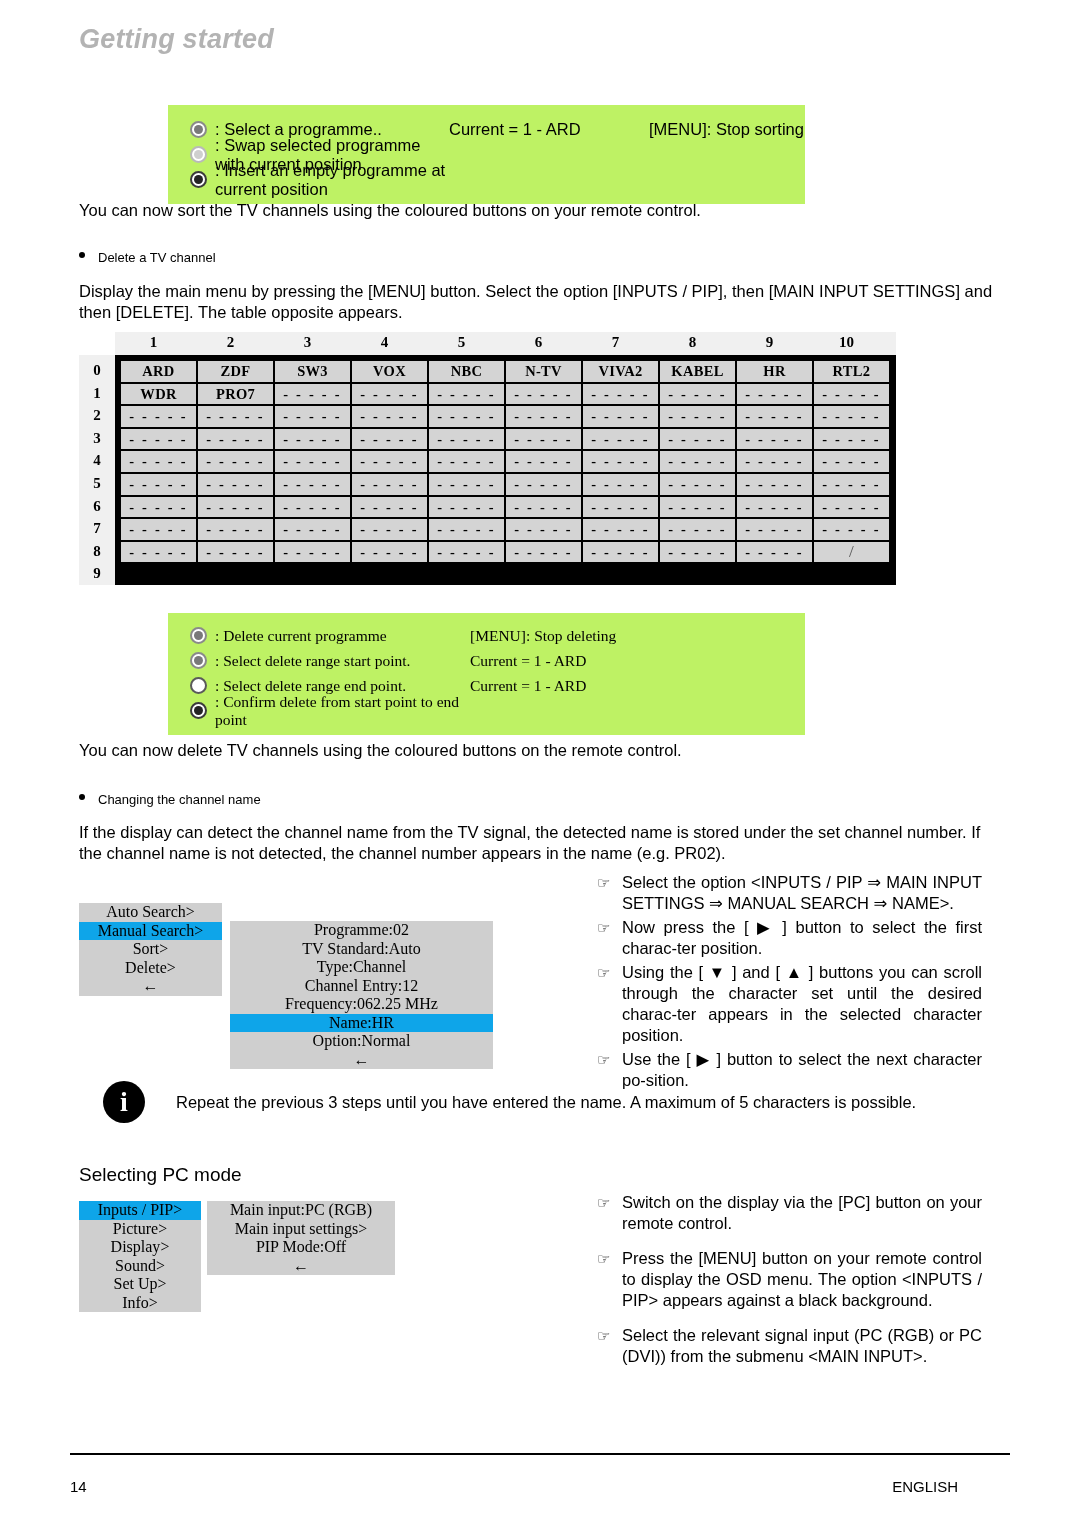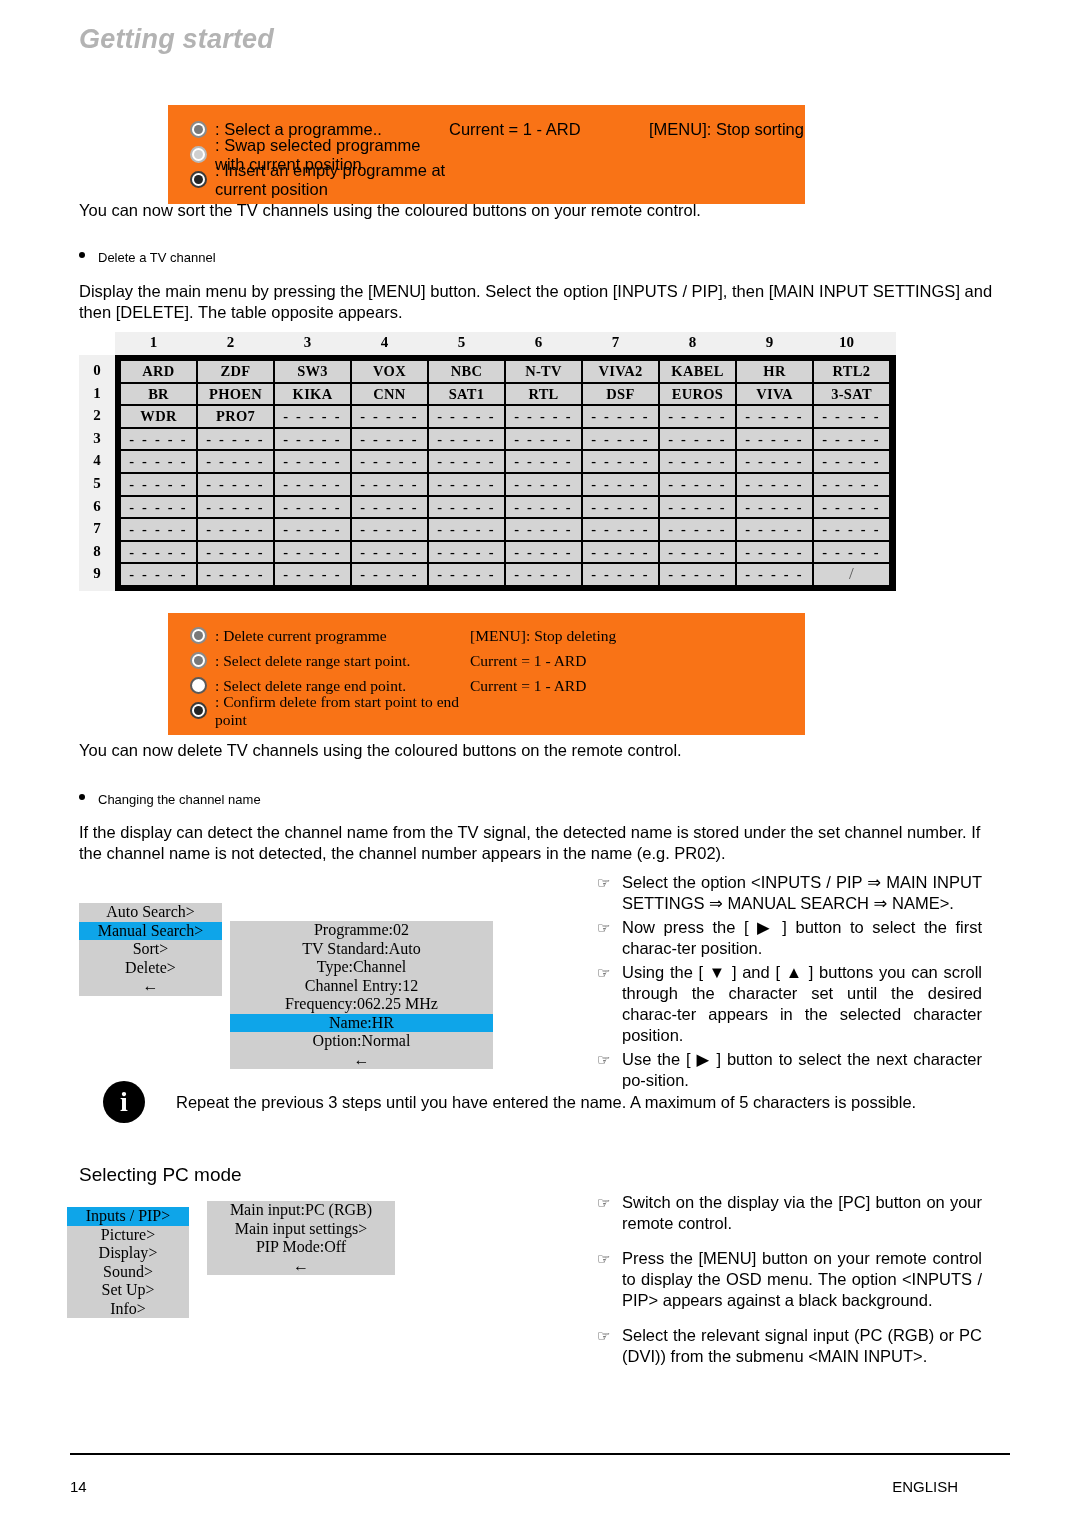--- a/index.html
+++ b/index.html
@@ -23,21 +23,21 @@
     font-size: 27px;
     font-weight: bold;
     font-style: italic;
     color: #b3b3b3;
     letter-spacing: 0.2px;
   }
 
   
   .legend-box {
     position: absolute;
-    background: #f97316;
+    background: #bef264;
     padding: 12px 0 12px 0;
   }
   .legend-row {
     display: flex;
     align-items: center;
     height: 25px;
     padding-left: 22px;
   }
   .btn-dot {
     width: 17px; height: 17px;
@@ -178,21 +178,21 @@
     white-space: nowrap;
   }
   .osd-row.hl { background: #0ea5e9; }
   .osd-row .k { }
   .osd-row .v { }
 
   .osd-search { left: 79px; top: 903px; width: 143px; }
   .osd-search .osd-row { height: 18.5px; }
   .osd-manual { left: 230px; top: 921px; width: 263px; }
 
-  .osd-inputs { left: 67px; top: 1201px; width: 122px; margin-top: 6px; }
+  .osd-inputs { left: 79px; top: 1201px; width: 122px; }
   .osd-maininput { left: 207px; top: 1201px; width: 188px; }
 
   
   .info-note { position: absolute; left: 103px; top: 1081px; display: flex; align-items: center; }
   .info-icon {
     width: 42px; height: 42px;
     border-radius: 50%;
     background: #000;
     color: #fff;
     font-family: "Liberation Serif", serif;
@@ -312,32 +312,20 @@
             <div class="chan-cell">SW3</div>
             <div class="chan-cell">VOX</div>
             <div class="chan-cell">NBC</div>
             <div class="chan-cell">N-TV</div>
             <div class="chan-cell">VIVA2</div>
             <div class="chan-cell">KABEL</div>
             <div class="chan-cell">HR</div>
             <div class="chan-cell">RTL2</div>
           </div>
           <div class="chan-row">
-            <div class="chan-cell">BR</div>
-            <div class="chan-cell">PHOEN</div>
-            <div class="chan-cell">KIKA</div>
-            <div class="chan-cell">CNN</div>
-            <div class="chan-cell">SAT1</div>
-            <div class="chan-cell">RTL</div>
-            <div class="chan-cell">DSF</div>
-            <div class="chan-cell">EUROS</div>
-            <div class="chan-cell">VIVA</div>
-            <div class="chan-cell">3-SAT</div>
-          </div>
-          <div class="chan-row">
             <div class="chan-cell">WDR</div>
             <div class="chan-cell">PRO7</div>
             <div class="chan-cell dash">- - - - -</div>
             <div class="chan-cell dash">- - - - -</div>
             <div class="chan-cell dash">- - - - -</div>
             <div class="chan-cell dash">- - - - -</div>
             <div class="chan-cell dash">- - - - -</div>
             <div class="chan-cell dash">- - - - -</div>
             <div class="chan-cell dash">- - - - -</div>
             <div class="chan-cell dash">- - - - -</div>

